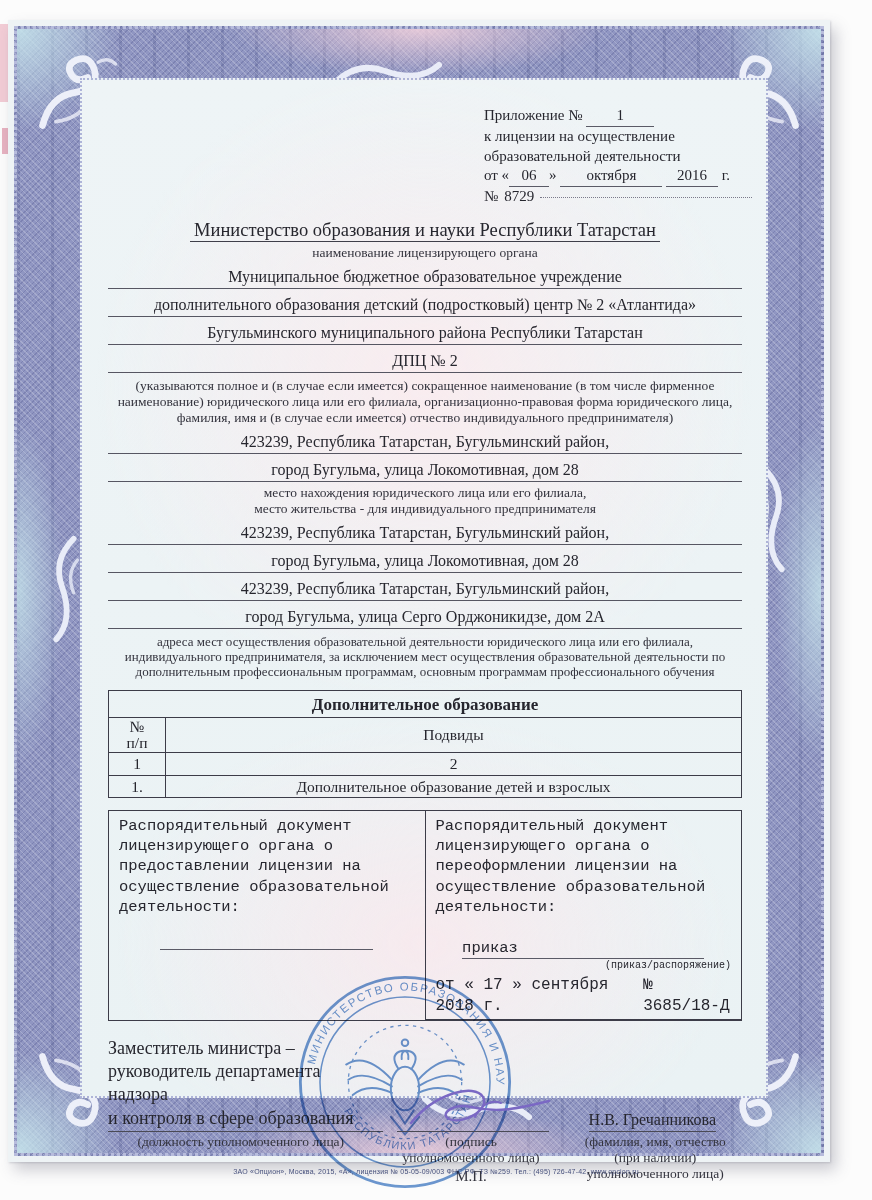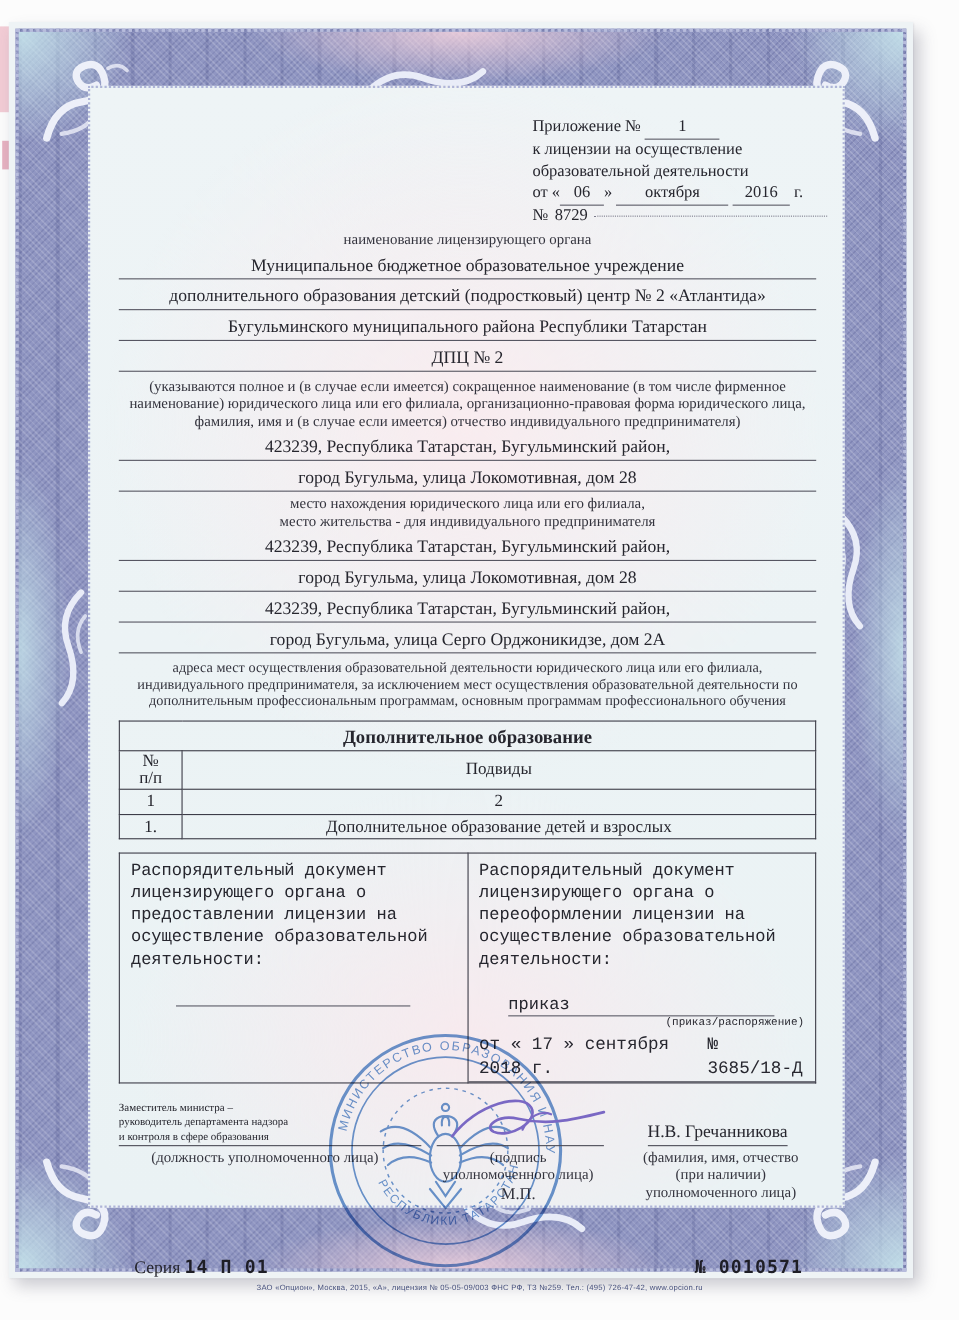--- a/index.html
+++ b/index.html
@@ -96,21 +96,21 @@
   .ord-left{display:flex;flex-direction:column;height:148px;}
   .blankline{width:72%;margin:auto auto 14px;border-bottom:1px solid #5a5a66;}
   .doc-type{width:82%;margin:21px auto 0;text-align:left;border-bottom:1px solid #5a5a66;}
   .doc-cap{text-align:right;font-size:10px;}
   .doc-date-row{display:flex;justify-content:space-between;border-bottom:1.2px solid #3c3c48;
      margin:2px -10px -6px;padding:1px 10px 2px;border-left:0;border-right:0;font-size:16px;}
 
   
   .sig-block{position:relative;margin-top:16px;}
   .sig-row{display:flex;align-items:flex-end;gap:14px;}
-  .sig-left{width:300px;font-size:10px;line-height:1.3;}
+  .sig-left{width:300px;font-size:18px;line-height:1.3;}
   .sig-left .pos-last{border-bottom:1px solid #4a4a55;padding-bottom:1px;}
   .sig-mid{width:166px;text-align:center;position:relative;}
   .sig-line{border-bottom:1px solid #4a4a55;height:20px;position:relative;}
   .sig-scribble{position:absolute;left:8px;bottom:-4px;width:150px;height:52px;}
   .sig-right{width:196px;text-align:center;}
   .sig-name{border-bottom:1px solid #4a4a55;padding-bottom:1px;font-size:16px;display:inline-block;}
   .sig-caps{display:flex;gap:24px;margin-top:2px;}
   .sig-caps .c1{width:300px;}
   .sig-caps .c2{width:166px;}
   .sig-caps .c3{width:196px;}
@@ -192,20 +192,23 @@
             <span class="fillv fill-year">2016</span>
             <span>г.</span>
           </div>
           <div class="regline">
             <span>№</span>
             <span>8729</span>
             <span class="leader"></span>
           </div>
         </div>
 
+        <div class="h-authority">
+          <span>Министерство образования и науки Республики Татарстан</span>
+        </div>
         <div class="caption cap-tight">наименование лицензирующего органа</div>
 
         <div class="uline">Муниципальное бюджетное образовательное учреждение</div>
         <div class="uline">дополнительного образования  детский (подростковый) центр № 2 «Атлантида»</div>
         <div class="uline">Бугульминского муниципального района Республики Татарстан</div>
         <div class="uline">ДПЦ № 2</div>
         <div class="caption note">(указываются полное и (в случае если имеется) сокращенное наименование (в том числе фирменное наименование) юридического лица или его филиала, организационно-правовая форма юридического лица, фамилия, имя и (в случае если имеется) отчество индивидуального предпринимателя)</div>
 
         <div class="uline">423239, Республика Татарстан, Бугульминский район,</div>
         <div class="uline">город Бугульма, улица Локомотивная, дом 28</div>

